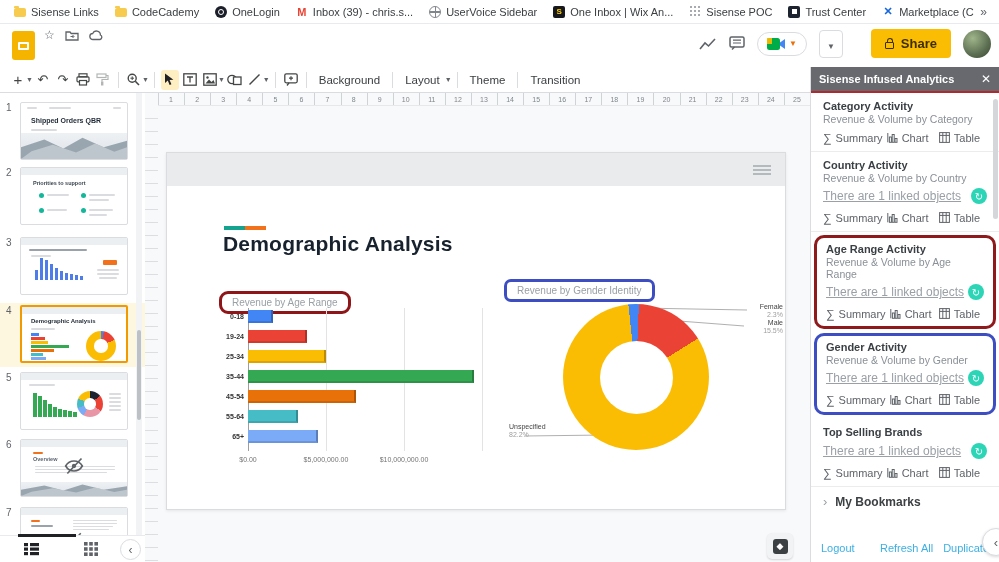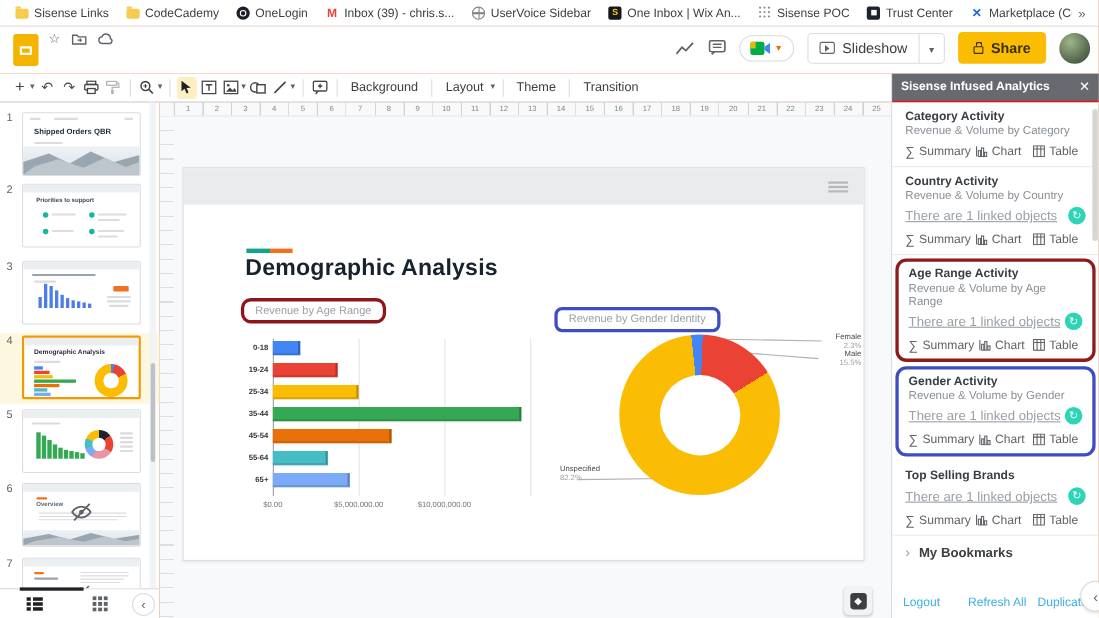--- a/index.html
+++ b/index.html
@@ -1,18 +1,18 @@
 <!DOCTYPE html>
 <html><head>
 <meta charset="utf-8">
 <style>
   * { margin:0; padding:0; box-sizing:border-box; }
   html,body { width:999px; height:562px; overflow:hidden; }
   body { font-family:"Liberation Sans", sans-serif; background:#fff; color:#202124; }
-  #app { position:relative; width:999px; height:562px; overflow:hidden; background:#c2410c; }
+  #app { position:relative; width:999px; height:562px; overflow:hidden; background:#be185d; }
 
   
   .bookmarks-bar { position:absolute; top:0; left:0; right:0; height:24px; background:#fff;
     border-bottom:1px solid #e8eaed; display:flex; align-items:center; padding:0 6px; }
   .bm-items { display:flex; align-items:center; flex:1; overflow:hidden; }
   .bm-item { display:flex; align-items:center; gap:5px; padding:2px 8px; border-radius:8px;
     font-size:11px; color:#3c4043; white-space:nowrap; cursor:pointer; }
   .bm-ic { width:12px; height:12px; display:inline-flex; align-items:center; justify-content:center;
     font-size:8px; font-weight:bold; flex:0 0 auto; }
   .ic-folder { background:#f7cb4d; border-radius:2px; position:relative; height:9px; margin-top:2px; }
@@ -52,21 +52,21 @@
   .slideshow-btn { display:flex; align-items:center; border:1px solid #dadce0; border-radius:4px;
     background:#fff; cursor:pointer; height:28px; }
   .slideshow-main { display:flex; align-items:center; gap:7px; padding:0 10px; font-size:13px;
     color:#3c4043; border-right:1px solid #dadce0; height:100%; }
   .present-ic { width:14px; height:11px; border:1.5px solid #5f6368; border-radius:2px;
     display:flex; align-items:center; justify-content:center; }
   .present-ic::before { content:""; width:0; height:0; border-left:4px solid #5f6368;
     border-top:3px solid transparent; border-bottom:3px solid transparent; margin-left:1px; }
   .slideshow-caret { padding:0 7px; }
   .share-btn { display:flex; align-items:center; gap:7px; background:#fbbc04; color:#3c2f00;
-    font-size:13px; font-weight:bold; border:none; border-radius:4px; padding:7px 14px; cursor:pointer; }
+    font-size:13px; font-weight:bold; border:none; border-radius:4px; padding:7px 14px; cursor:pointer;margin-left:16px; }
   .lock-ic { width:9px; height:7px; border:1.5px solid #3c2f00; border-radius:1px; position:relative; margin-top:3px; }
   .lock-ic::before { content:""; position:absolute; top:-5px; left:1px; width:4px; height:4px;
     border:1.5px solid #3c2f00; border-bottom:none; border-radius:3px 3px 0 0; }
   .avatar { width:28px; height:28px; border-radius:50%; cursor:pointer;
     background:radial-gradient(circle at 35% 30%, #9fb58a, #5c6e52 60%, #39442f); }
 
   
   .toolbar { position:absolute; top:67px; left:0; width:810px; height:26px; background:#fff;
     border-bottom:1px solid #dadce0; display:flex; align-items:center; padding-left:8px; font-size:12px; }
   .tb { display:inline-flex; align-items:center; justify-content:center; min-width:18px; height:20px;
@@ -124,21 +124,21 @@
     border:1px solid #dadce0; box-shadow:0 1px 3px rgba(0,0,0,.08); }
   .slide-band { position:absolute; top:0; left:0; right:0; height:33px; background:#e9ebed; }
   .band-menu { position:absolute; right:14px; top:12px; width:18px; cursor:pointer; }
   .band-menu i { display:block; height:2px; background:#b4b9bd; margin-bottom:2px; }
   .accent-dash { position:absolute; left:57px; top:73px; width:42px; height:4px;
     background:linear-gradient(to right, #14a38f 0 50%, #f2711c 50% 100%); }
   .slide-title { position:absolute; left:56px; top:79px; font-size:21px; font-weight:bold;
     color:#17222e; letter-spacing:.2px; cursor:pointer; }
   .chart-label-box { position:absolute; font-size:10px; color:#9aa0a6; padding:3px 10px;
     border-radius:9px; cursor:pointer; white-space:nowrap; }
-  .bar-label-box { left:52px; top:118px; border:3px solid #8e1518; }
+  .bar-label-box { left:52px; top:138px; border:3px solid #8e1518; }
   .donut-label-box { left:337px; top:126px; border:3px solid #3c4ec1; border-radius:7px; }
 
   
   .bar-chart { position:absolute; left:56px; top:155px; width:300px; height:165px; }
   .bc-row { position:absolute; left:0; height:14px; display:flex; align-items:center; width:100%; }
   .bc-cat { width:25px; text-align:right; font-size:7px; font-weight:bold; color:#333; padding-right:4px; }
   .bc-bar { height:13px; border-right:2px solid rgba(0,0,0,.25); border-bottom:2px solid rgba(0,0,0,.12); }
   .bc-grid { position:absolute; top:0; height:143px; width:1px; background:#e3e3e3; }
   .bc-axis { position:absolute; top:0; height:143px; width:1px; background:#9e9e9e; }
   .bc-tick { position:absolute; top:148px; font-size:7px; color:#757575; transform:translateX(-50%); white-space:nowrap; }
@@ -280,24 +280,20 @@
       </span>
       <span class="meet-pill">
         <svg width="19" height="14" viewBox="0 0 19 14">
             <rect x="0" y="1" width="13" height="12" rx="2.5" fill="#00ac47"></rect>
             <path d="M13 5.5 L18 2 V12 L13 8.5z" fill="#4285f4"></path>
             <rect x="0" y="1" width="5" height="6" fill="#ffba00" opacity=".9"></rect>
           </svg>
         <span class="caret orange">▼</span>
       </span>
       <span class="slideshow-btn">
-        <span class="slideshow-main">
-          <span class="present-ic"></span>
-          <span>Slideshow</span>
-        </span>
         <span class="slideshow-caret"><span class="caret">▼</span></span>
       </span>
       <button class="share-btn">
         <span class="lock-ic"></span>
         <span>Share</span>
       </button>
       <span class="avatar"></span>
     </div>
   </div>
 

